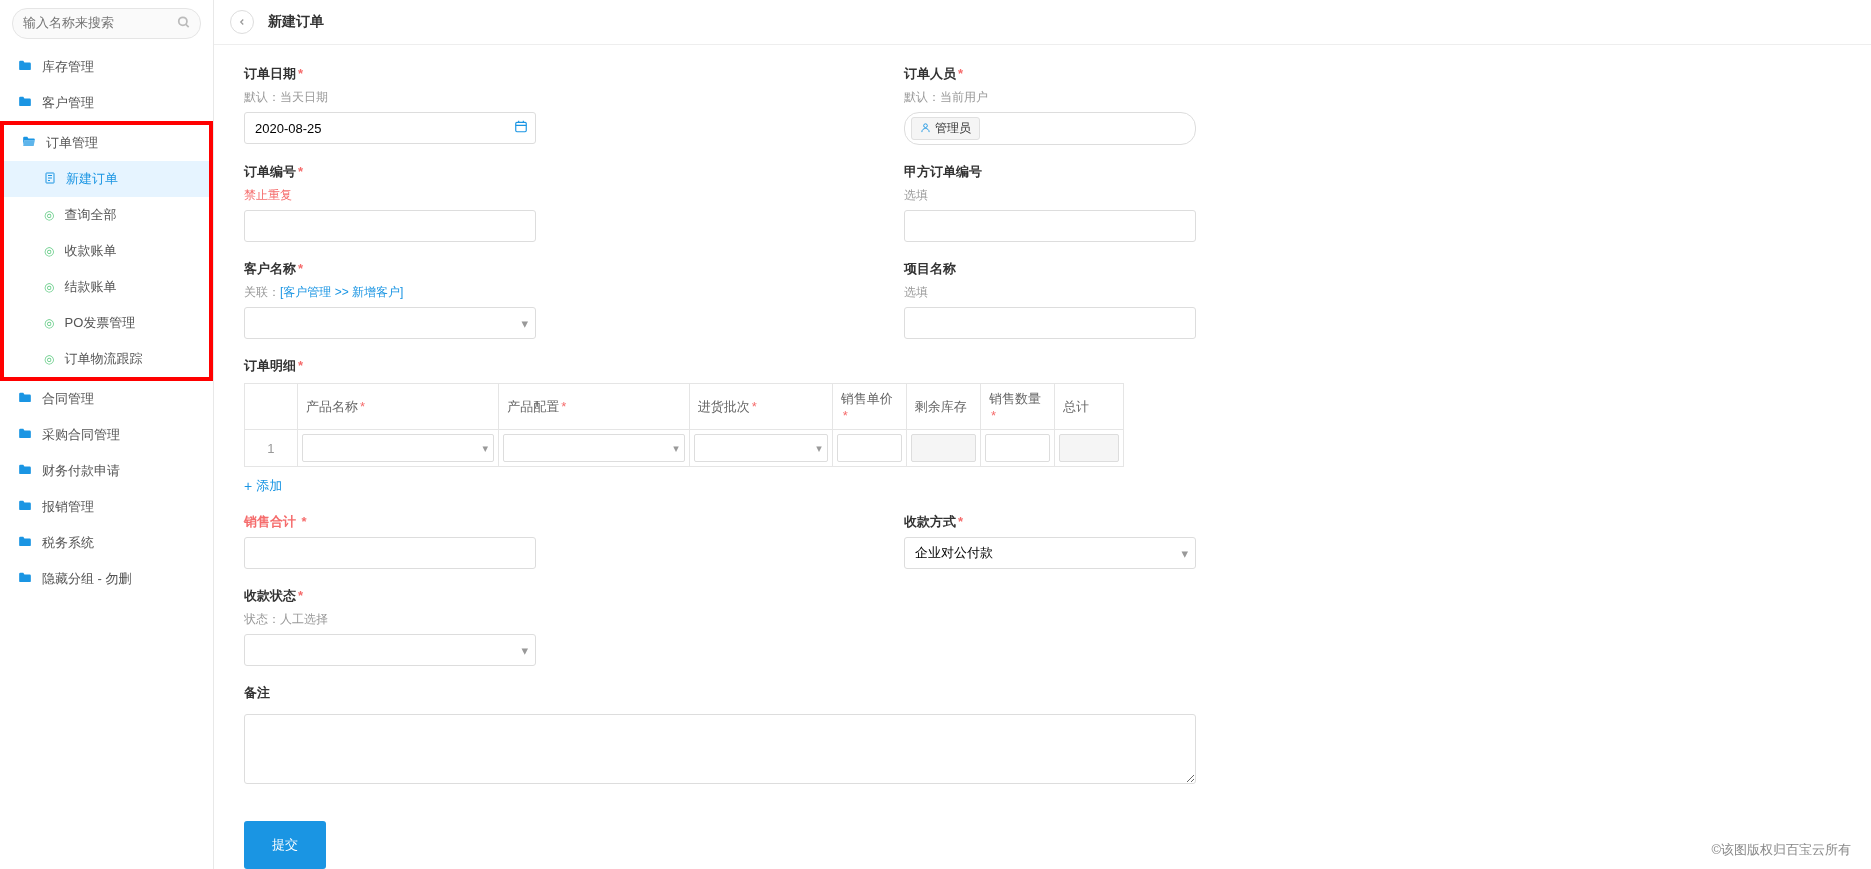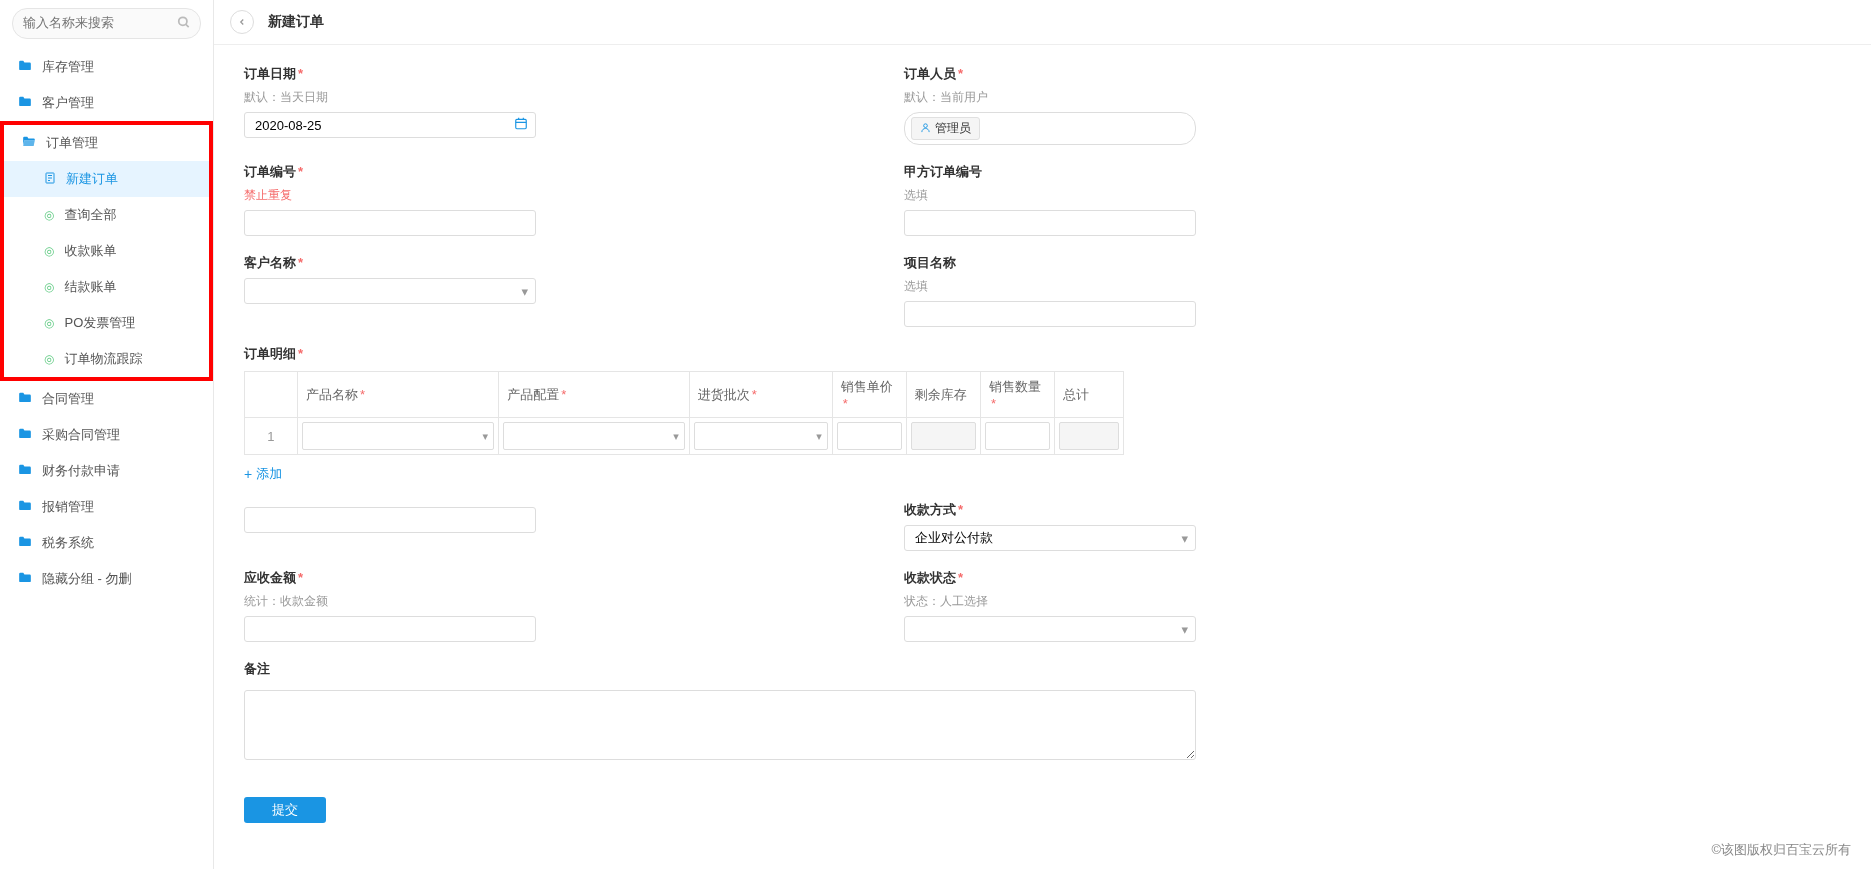--- a/index.html
+++ b/index.html
@@ -28,21 +28,21 @@
     .page-title { font-weight: bold; font-size: 14px; }
     
     .form-container { padding: 20px 30px; }
     .form-row { display: flex; gap: 60px; margin-bottom: 18px; }
     .form-col { flex: 1; max-width: 600px; }
     .field-label { font-weight: bold; font-size: 13px; margin-bottom: 6px; display: block; }
     .required { color: #f56c6c; margin-left: 2px; }
     .field-hint { font-size: 12px; color: #999; margin-bottom: 6px; }
     .field-hint.warn { color: #f56c6c; }
     .field-hint a { color: #1a95e3; text-decoration: none; }
-    .text-input, .select-input { width: 100%; padding: 6px 10px; border: 1px solid #ddd; border-radius: 3px; font-size: 13px; outline: none; height: 26px; background: #fff; }
+    .text-input, .select-input { width: 100%; padding: 6px 10px; border: 1px solid #ddd; border-radius: 3px; font-size: 13px; outline: none; height: 32px; background: #fff; }
     .date-wrapper, .select-wrapper { position: relative; max-width: 292px; }
     .date-icon, .select-arrow { position: absolute; right: 8px; top: 50%; transform: translateY(-50%); color: #1a95e3; pointer-events: none; }
     .select-arrow { color: #999; }
     .user-chip-wrapper { border: 1px solid #ddd; border-radius: 15px; padding: 4px 6px; max-width: 292px; }
     .user-chip { display: inline-flex; align-items: center; background: #f5f5f5; border: 1px solid #e0e0e0; border-radius: 3px; padding: 2px 8px; font-size: 12px; }
     .user-chip .person-icon { color: #1a95e3; margin-right: 4px; }
     .field-label.red { color: #f56c6c; }
     
     
     .detail-table { width: 100%; border-collapse: collapse; margin-top: 8px; max-width: 880px; }
@@ -52,21 +52,21 @@
     .detail-table .row-num { width: 50px; text-align: center; color: #999; }
     .cell-input { width: 100%; border: 1px solid #ddd; border-radius: 2px; padding: 4px 6px; font-size: 12px; height: 28px; }
     .cell-select { position: relative; }
     .cell-select .select-arrow { right: 6px; font-size: 11px; }
     .cell-disabled { background: #f5f5f5; }
     .add-link { display: inline-flex; align-items: center; color: #1a95e3; margin-top: 10px; cursor: pointer; font-size: 13px; }
     .add-link .plus { margin-right: 4px; font-size: 14px; }
     
     .textarea { width: 100%; max-width: 952px; min-height: 70px; border: 1px solid #ddd; border-radius: 3px; padding: 8px; resize: vertical; font-family: inherit; }
     
-    .submit-btn { background: #1a95e3; color: #fff; border: none; padding: 4px 28px; border-radius: 3px; cursor: pointer; font-size: 13px; margin-top: 16px; }
+    .submit-btn { background: #1a95e3; color: #fff; border: none; padding: 15px 28px; border-radius: 3px; cursor: pointer; font-size: 13px; margin-top: 16px; }
     
     .copyright { position: fixed; right: 20px; bottom: 10px; font-size: 13px; color: #888; }
   </style>
 </head>
 <body>
 
 <div class="container">
 
   <div class="sidebar">
     <div class="search-box">
@@ -233,20 +233,21 @@
           <label class="field-label"><span>甲方订单编号</span></label>
           <div class="field-hint">选填</div>
           <div class="date-wrapper"><input class="text-input" style=""></div>
         </div>
       </div>
       
       
       <div class="form-row">
         <div class="form-col">
           <label class="field-label"><span>客户名称</span><span class="required">*</span></label>
+          <div class="field-hint"><span>关联：</span><a href="#">[客户管理 &gt;&gt; 新增客户]</a></div>
           <div class="select-wrapper date-wrapper">
             <input class="text-input" style="">
             <span class="select-arrow">▾</span>
           </div>
         </div>
         <div class="form-col">
           <label class="field-label"><span>项目名称</span></label>
           <div class="field-hint">选填</div>
           <div class="date-wrapper"><input class="text-input" style=""></div>
         </div>
@@ -289,38 +290,34 @@
         </table>
         <div class="add-link">
           <span class="plus">+</span>
           <span>添加</span>
         </div>
       </div>
       
       
       <div class="form-row">
         <div class="form-col">
+          <label class="field-label red"><span>销售合计</span><span class="required"> *</span></label>
           <div class="date-wrapper" style="margin-top:6px"><input class="text-input" style=""></div>
         </div>
         <div class="form-col">
           <label class="field-label"><span>收款方式</span><span class="required">*</span></label>
           <div class="select-wrapper date-wrapper" style="">
             <input class="text-input" value="企业对公付款" style="">
             <span class="select-arrow">▾</span>
           </div>
         </div>
       </div>
       
       
       <div class="form-row">
-        <div class="form-col">
-          <label class="field-label"><span>应收金额</span><span class="required">*</span></label>
-          <div class="field-hint">统计：收款金额</div>
-          <div class="date-wrapper"><input class="text-input" style=""></div>
-        </div>
         <div class="form-col">
           <label class="field-label"><span>收款状态</span><span class="required">*</span></label>
           <div class="field-hint">状态：人工选择</div>
           <div class="select-wrapper date-wrapper">
             <input class="text-input" style="">
             <span class="select-arrow">▾</span>
           </div>
         </div>
       </div>
       

